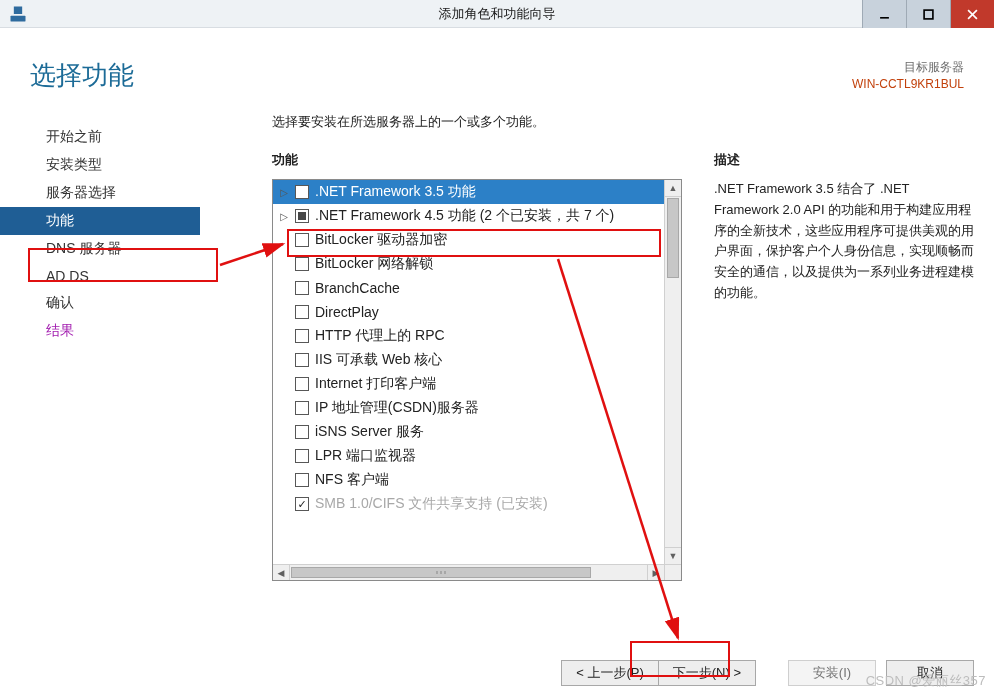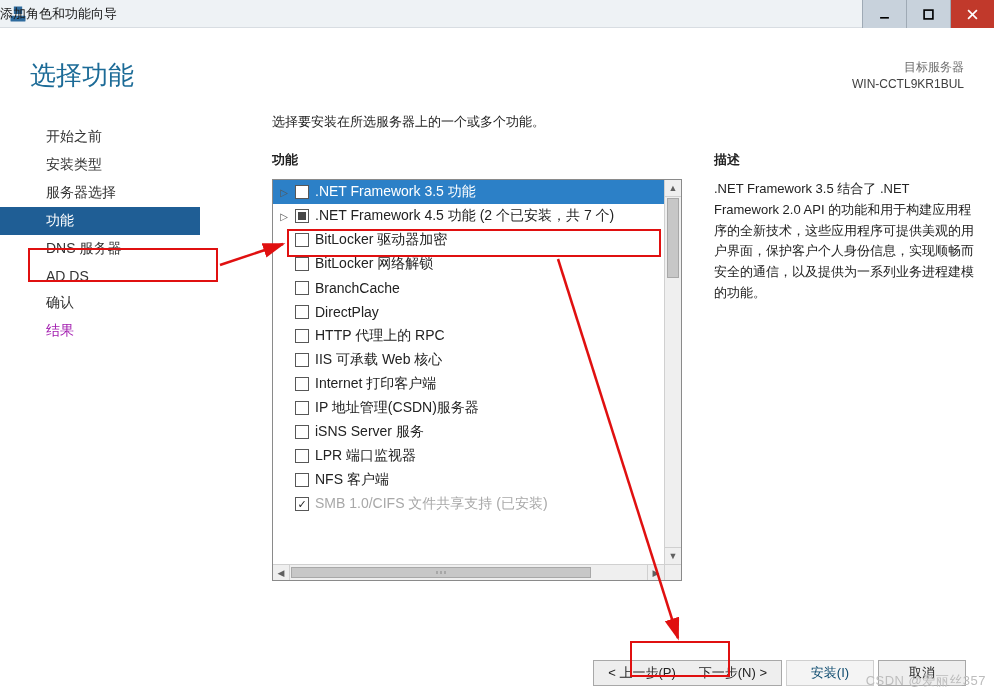--- a/index.html
+++ b/index.html
@@ -23,20 +23,21 @@
   }
   .titlebar .app-icon {
     width: 20px; height: 20px;
     margin: 0 6px 0 8px;
     display: flex; align-items: center; justify-content: center;
     color: #2e6b9e;
   }
   .titlebar .title {
     position: absolute;
     left: 0; right: 0;
+    text-align: center;
     font-size: 13px;
     color: #1a1a1a;
     pointer-events: none;
   }
   .titlebar .win-btns {
     position: absolute;
     right: 0; top: 0;
     display: flex;
     height: 100%;
   }
@@ -67,21 +68,21 @@
     color: #1c6b97;
     font-weight: 400;
   }
   .target-server {
     text-align: right;
     font-size: 12px;
     color: #6b6b6b;
     line-height: 1.4;
   }
   .target-server .name {
-    color: #404040;
+    color: #c2410c;
   }
 
   .body {
     display: flex;
     padding: 0 10px 0 0;
   }
 
   .steps {
     width: 200px;
     padding: 20px 0 0 0;
@@ -251,38 +252,39 @@
     background: #efefef;
     border-left: 1px solid #d0d0d0;
     border-top: 1px solid #d0d0d0;
   }
 
   .footer {
     position: absolute;
     left: 0; right: 0; bottom: 10px;
     display: flex;
     justify-content: flex-end;
-    padding-right: 28px;
-    gap: 4px;
+    padding-right: 20px;
+    gap: 10px;
   }
   .btn {
     min-width: 88px;
     height: 26px;
     padding: 0 14px;
     background: #eeeeee;
     border: 1px solid #a8a8a8;
     font-size: 13px;
     color: #222;
     cursor: pointer;
     display: flex; align-items: center; justify-content: center;
   }
   .btn.disabled {
-    color: #0c4a6e;
+    color: #737373;
     border-color: #cfcfcf;
     background: #f4f4f4;
+    margin-left: 22px;
   }
   .btn.adj { margin-left: -10px; border-left: none; }
 
   
   .callout {
     position: absolute;
     border: 2px solid #e01010;
     pointer-events: none;
   }
   svg.arrows {

